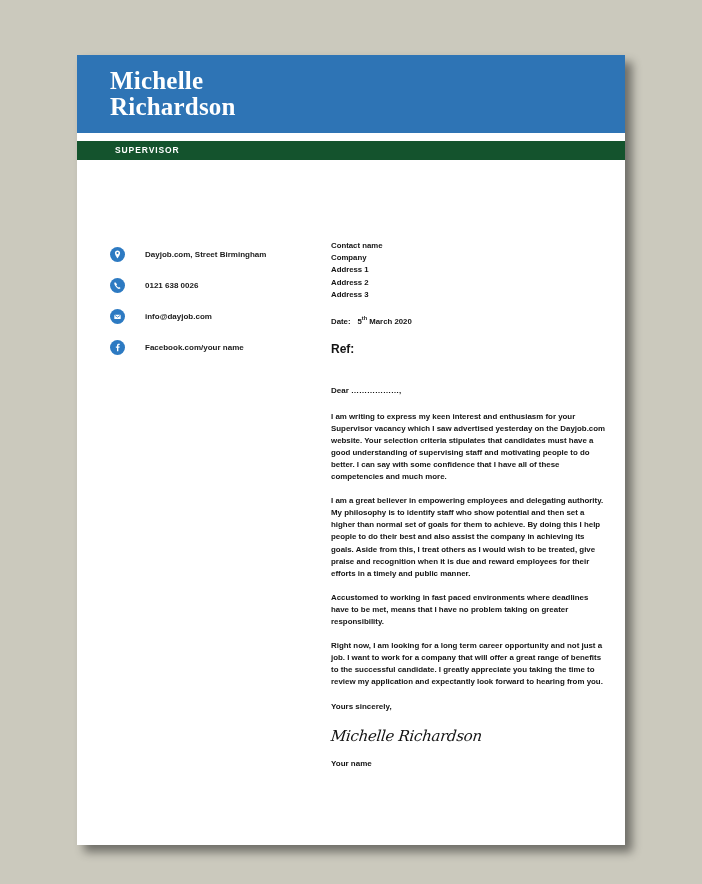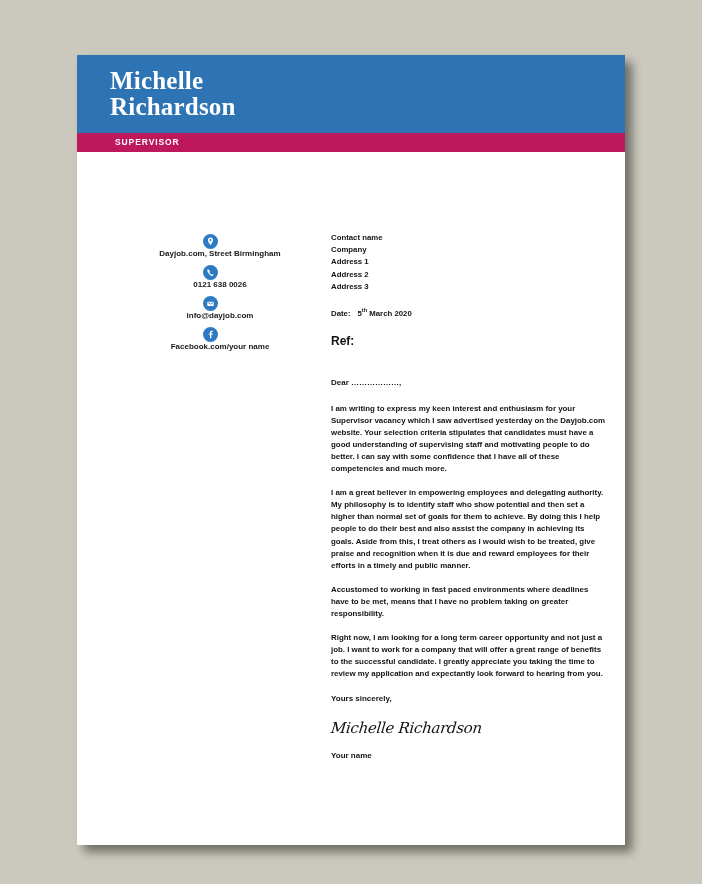--- a/index.html
+++ b/index.html
@@ -41,23 +41,24 @@
     top: 13px;
     color: #ffffff;
     font-family: "Liberation Serif", serif;
     font-weight: bold;
     font-size: 25px;
     line-height: 26px;
     letter-spacing: 0.2px;
   }
   .name-line { display: block; white-space: nowrap; }
   .title-band {
-    background: #be185d;
+    background: #14532d;
     height: 19px;
     position: relative;
+    margin-top: 8px;
   }
   .job-title {
     position: absolute;
     left: 38px;
     top: 4px;
     color: #ffffff;
     font-size: 8.5px;
     font-weight: bold;
     letter-spacing: 0.9px;
   }
@@ -70,21 +71,20 @@
     position: absolute;
     left: 33px;
     top: 82px;
     width: 200px;
   }
   .contact-row {
     display: flex;
     align-items: center;
     height: 24px;
     margin-bottom: 7px;
-    flex-direction: column;
   }
   .ico {
     width: 15px;
     height: 15px;
     border-radius: 50%;
     background: #2d7ac2;
     flex: 0 0 15px;
     display: flex;
     align-items: center;
     justify-content: center;

